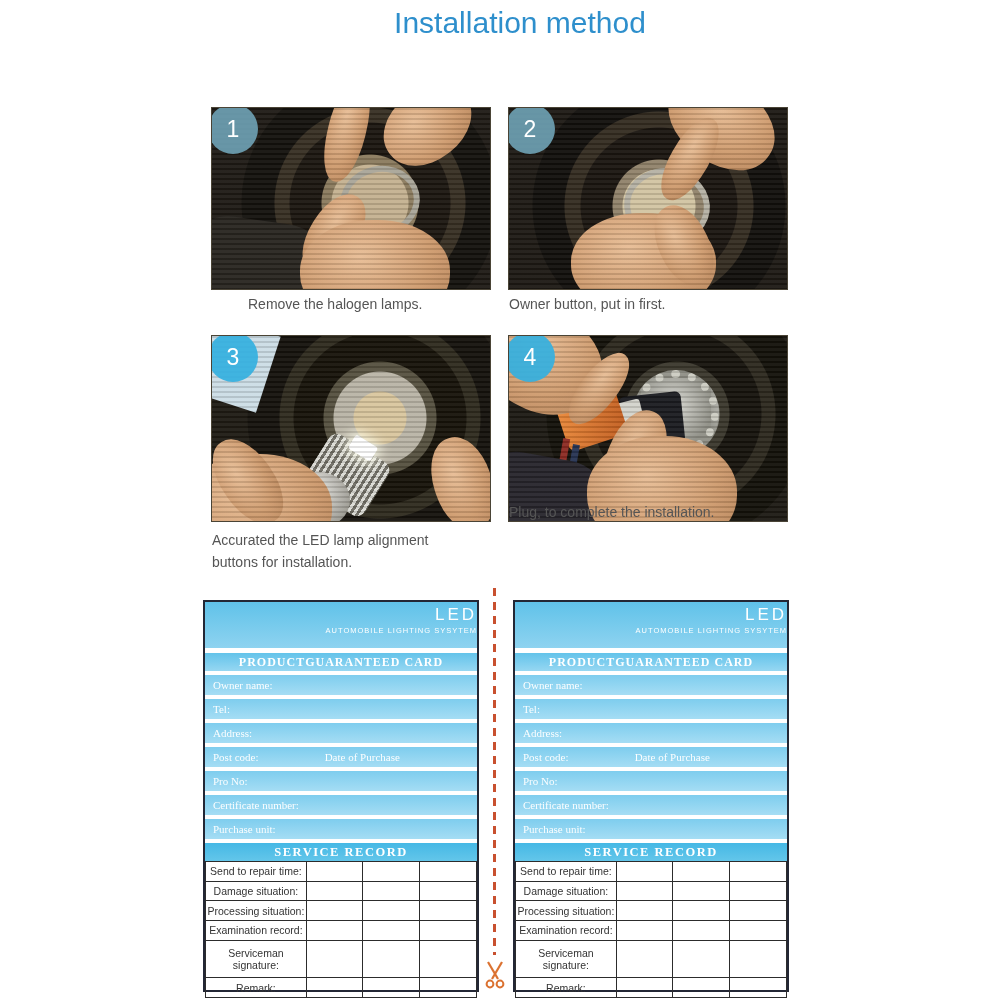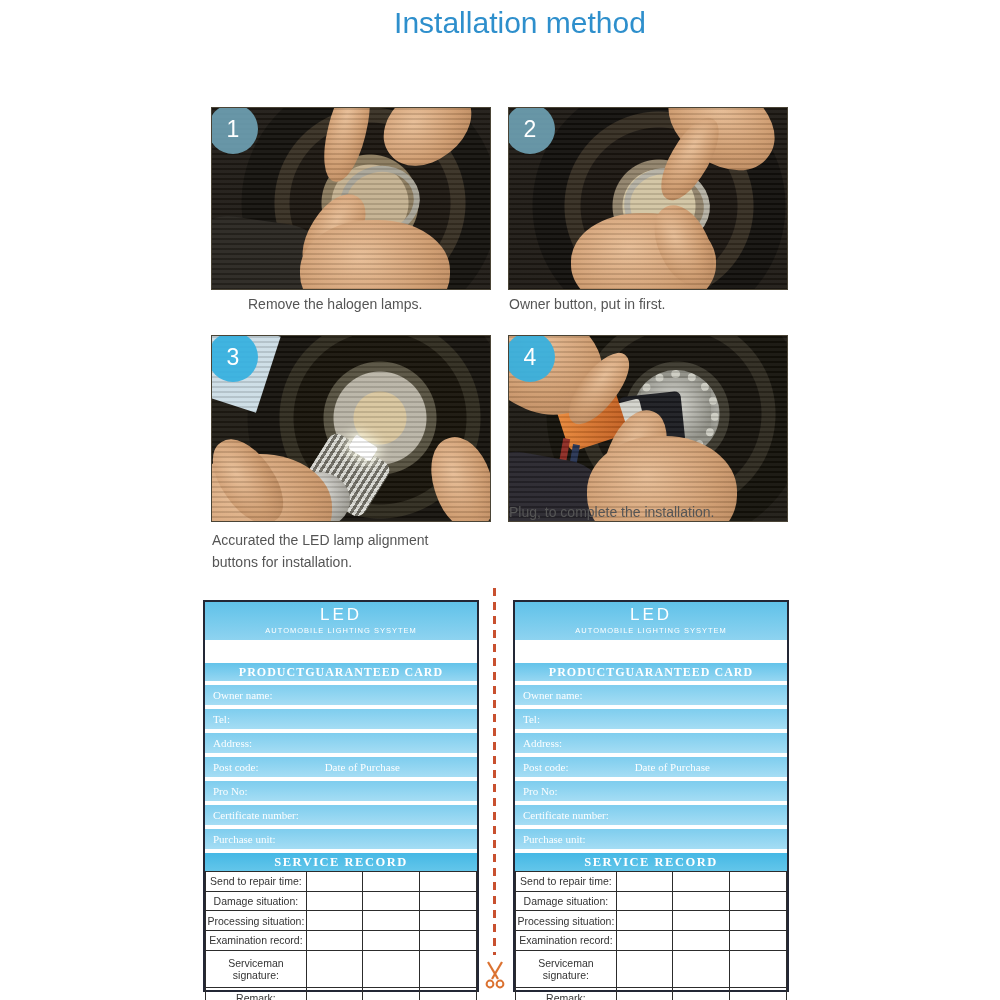--- a/index.html
+++ b/index.html
@@ -75,22 +75,22 @@
   .p4-thumb{left:98px;top:72px;width:55px;height:100px;transform:rotate(22deg);}
   .p4-sleeve{left:-30px;top:120px;width:120px;height:95px;background:#26242b;transform:rotate(10deg);border-radius:30%;}
   .p4-wire1{left:46px;top:102px;width:7px;height:95px;background:#8d2a22;transform:rotate(10deg);}
   .p4-wire2{left:56px;top:108px;width:7px;height:92px;background:#263352;transform:rotate(10deg);}
 
   
   .card{position:absolute;top:600px;width:276px;height:392px;background:#fff;
         border:2px solid #232735;box-sizing:border-box;}
   #card-left{left:203px;}
   #card-right{left:513px;}
-  .card-head{height:38px;margin-bottom:23px;background:linear-gradient(180deg,#60c2e9,#8ed3f0);
-             text-align:center;color:#fff;}
+  .card-head{height:46px;margin-bottom:5px;background:linear-gradient(180deg,#60c2e9,#8ed3f0);
+             text-align:right;color:#fff;}
   .brand{font-size:17px;letter-spacing:3px;padding-top:3px;}
   .brand-sub{font-size:7.5px;letter-spacing:1px;margin-top:1px;}
   .tband{height:18px;margin-bottom:4px;background:linear-gradient(180deg,#63c3ea,#96d7f2);
          color:#fff;font-family:"Liberation Serif",serif;font-weight:bold;font-size:12px;
          text-align:center;line-height:18px;letter-spacing:1px;}
   .field{height:20px;margin-bottom:4px;background:linear-gradient(180deg,#7ecdee,#a5ddf4);
          color:rgba(255,255,255,0.97);font-family:"Liberation Serif",serif;font-size:11px;
          line-height:20px;padding-left:8px;box-sizing:border-box;position:relative;}
   .dop{position:absolute;left:44%;top:0;}
   .sband{height:18px;background:linear-gradient(180deg,#45b8e5,#63c6ea);color:#fff;

